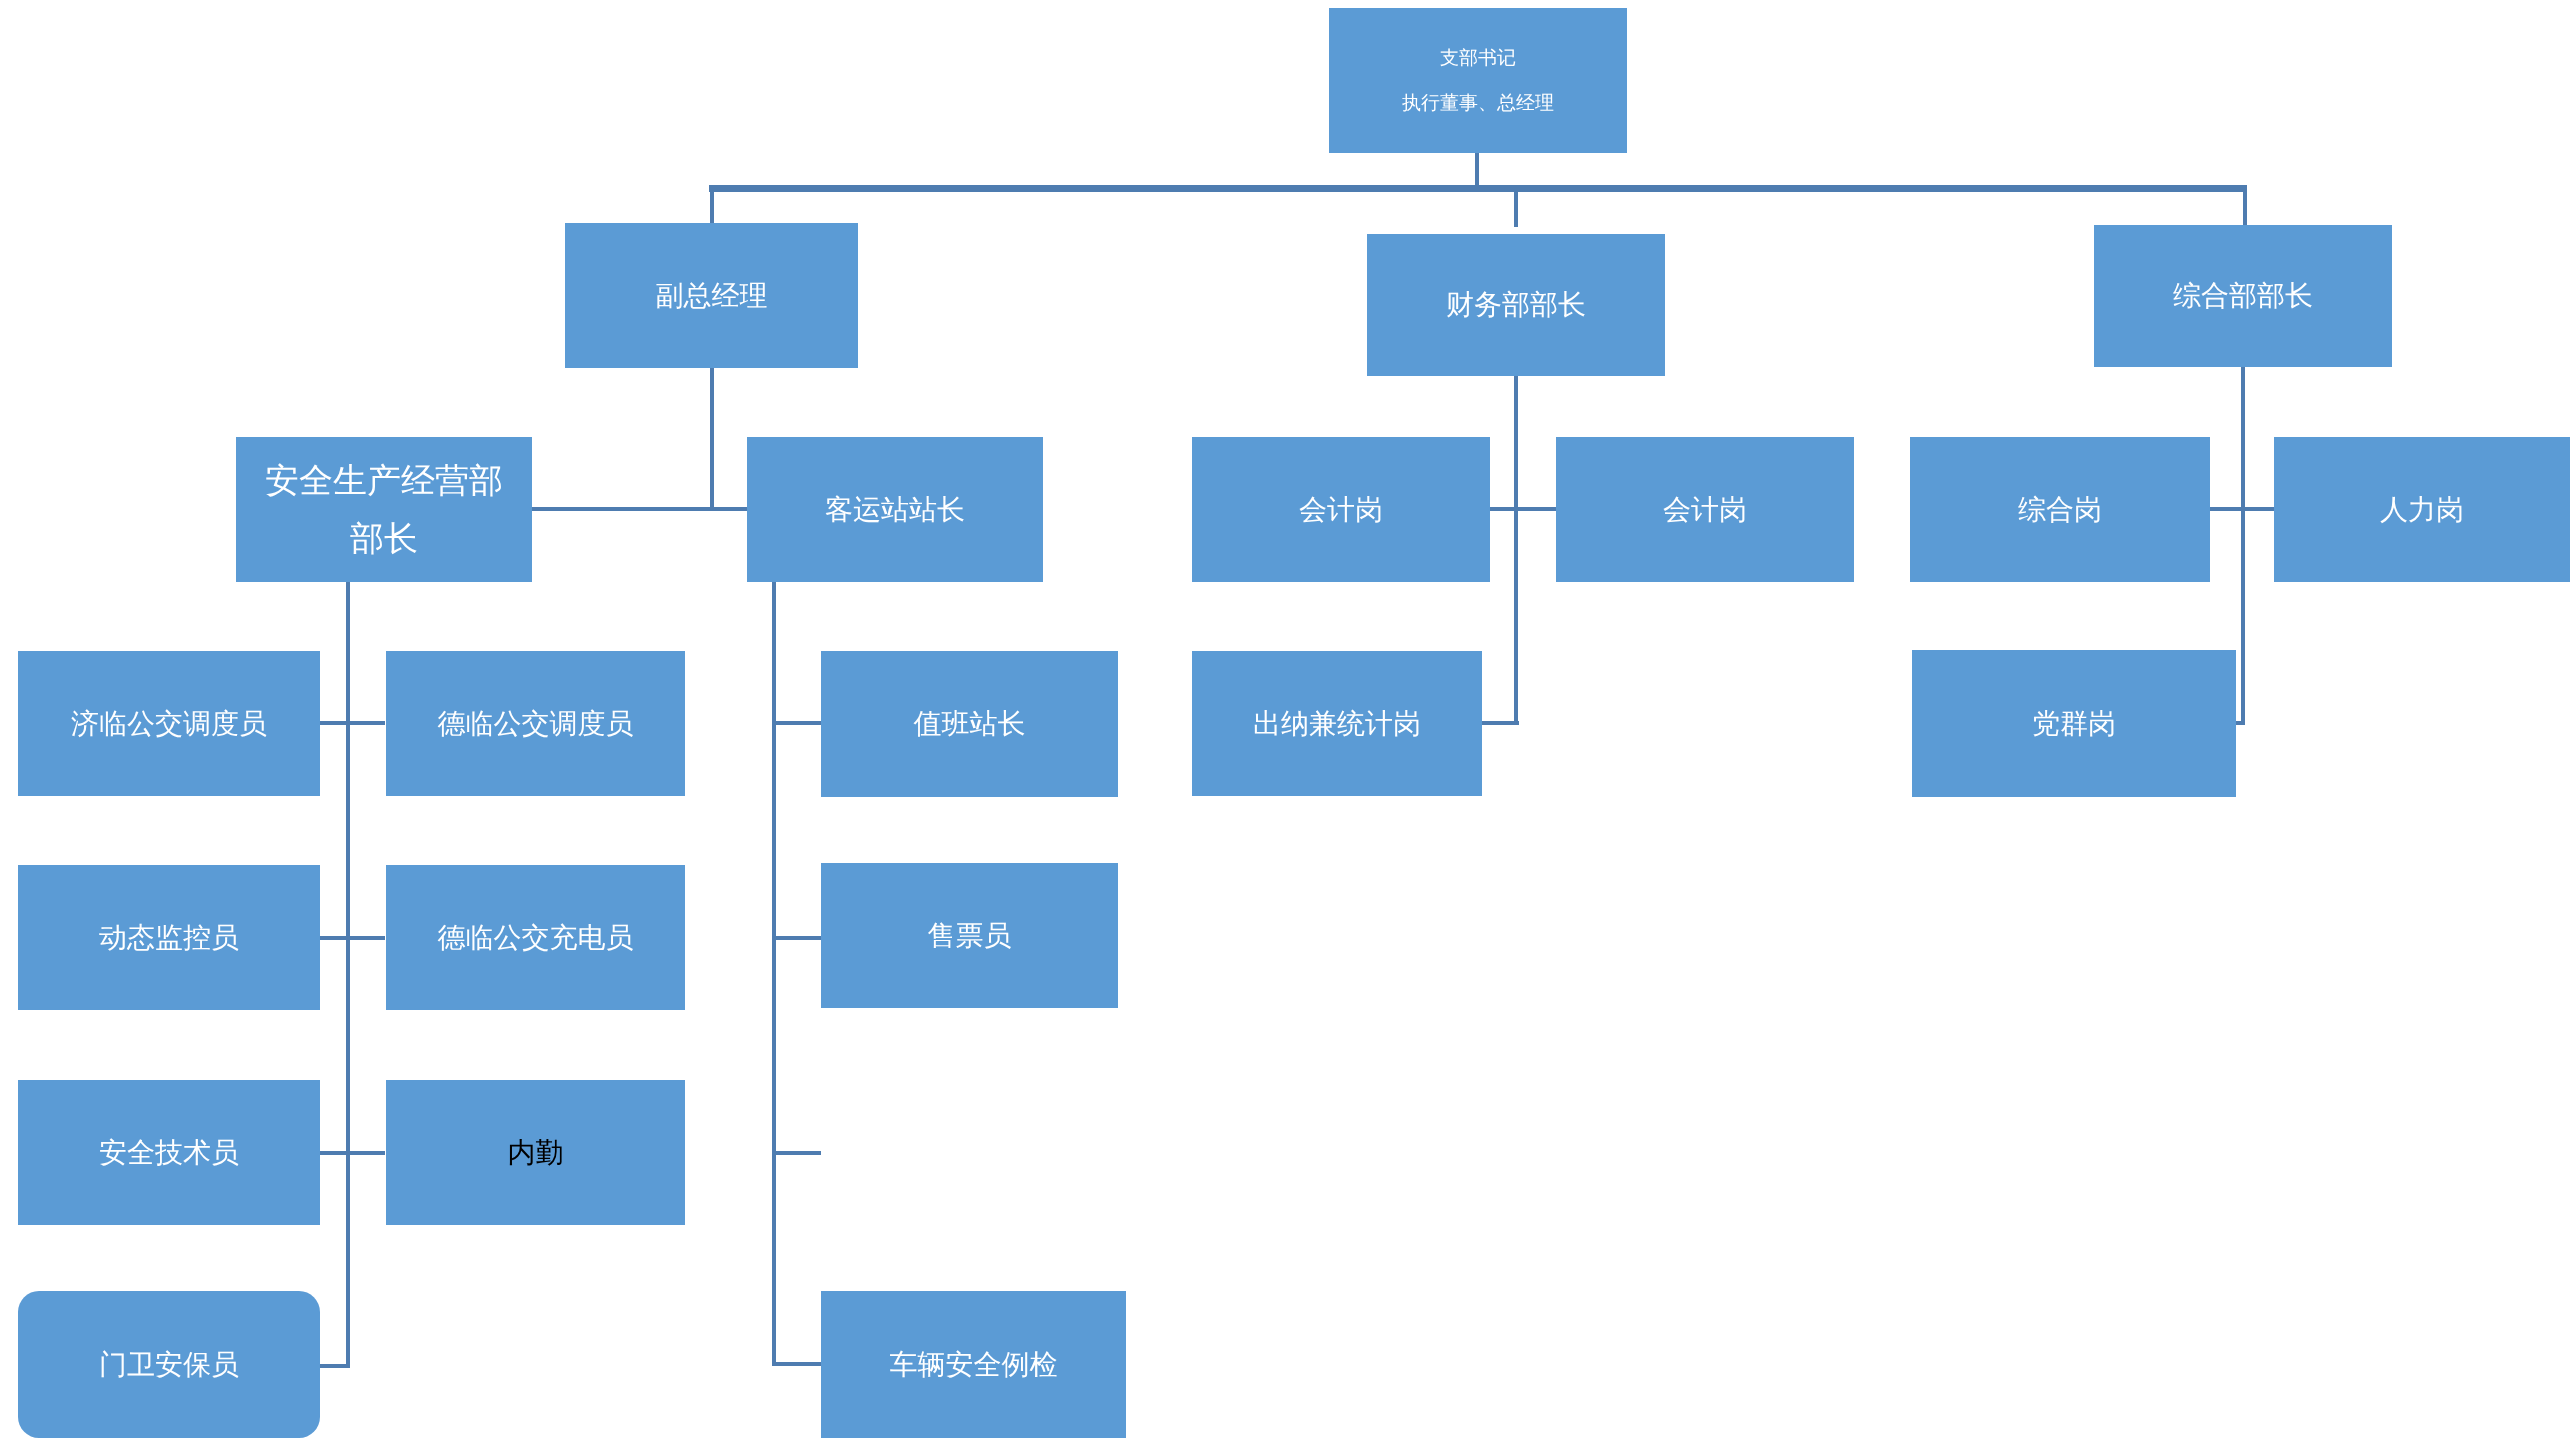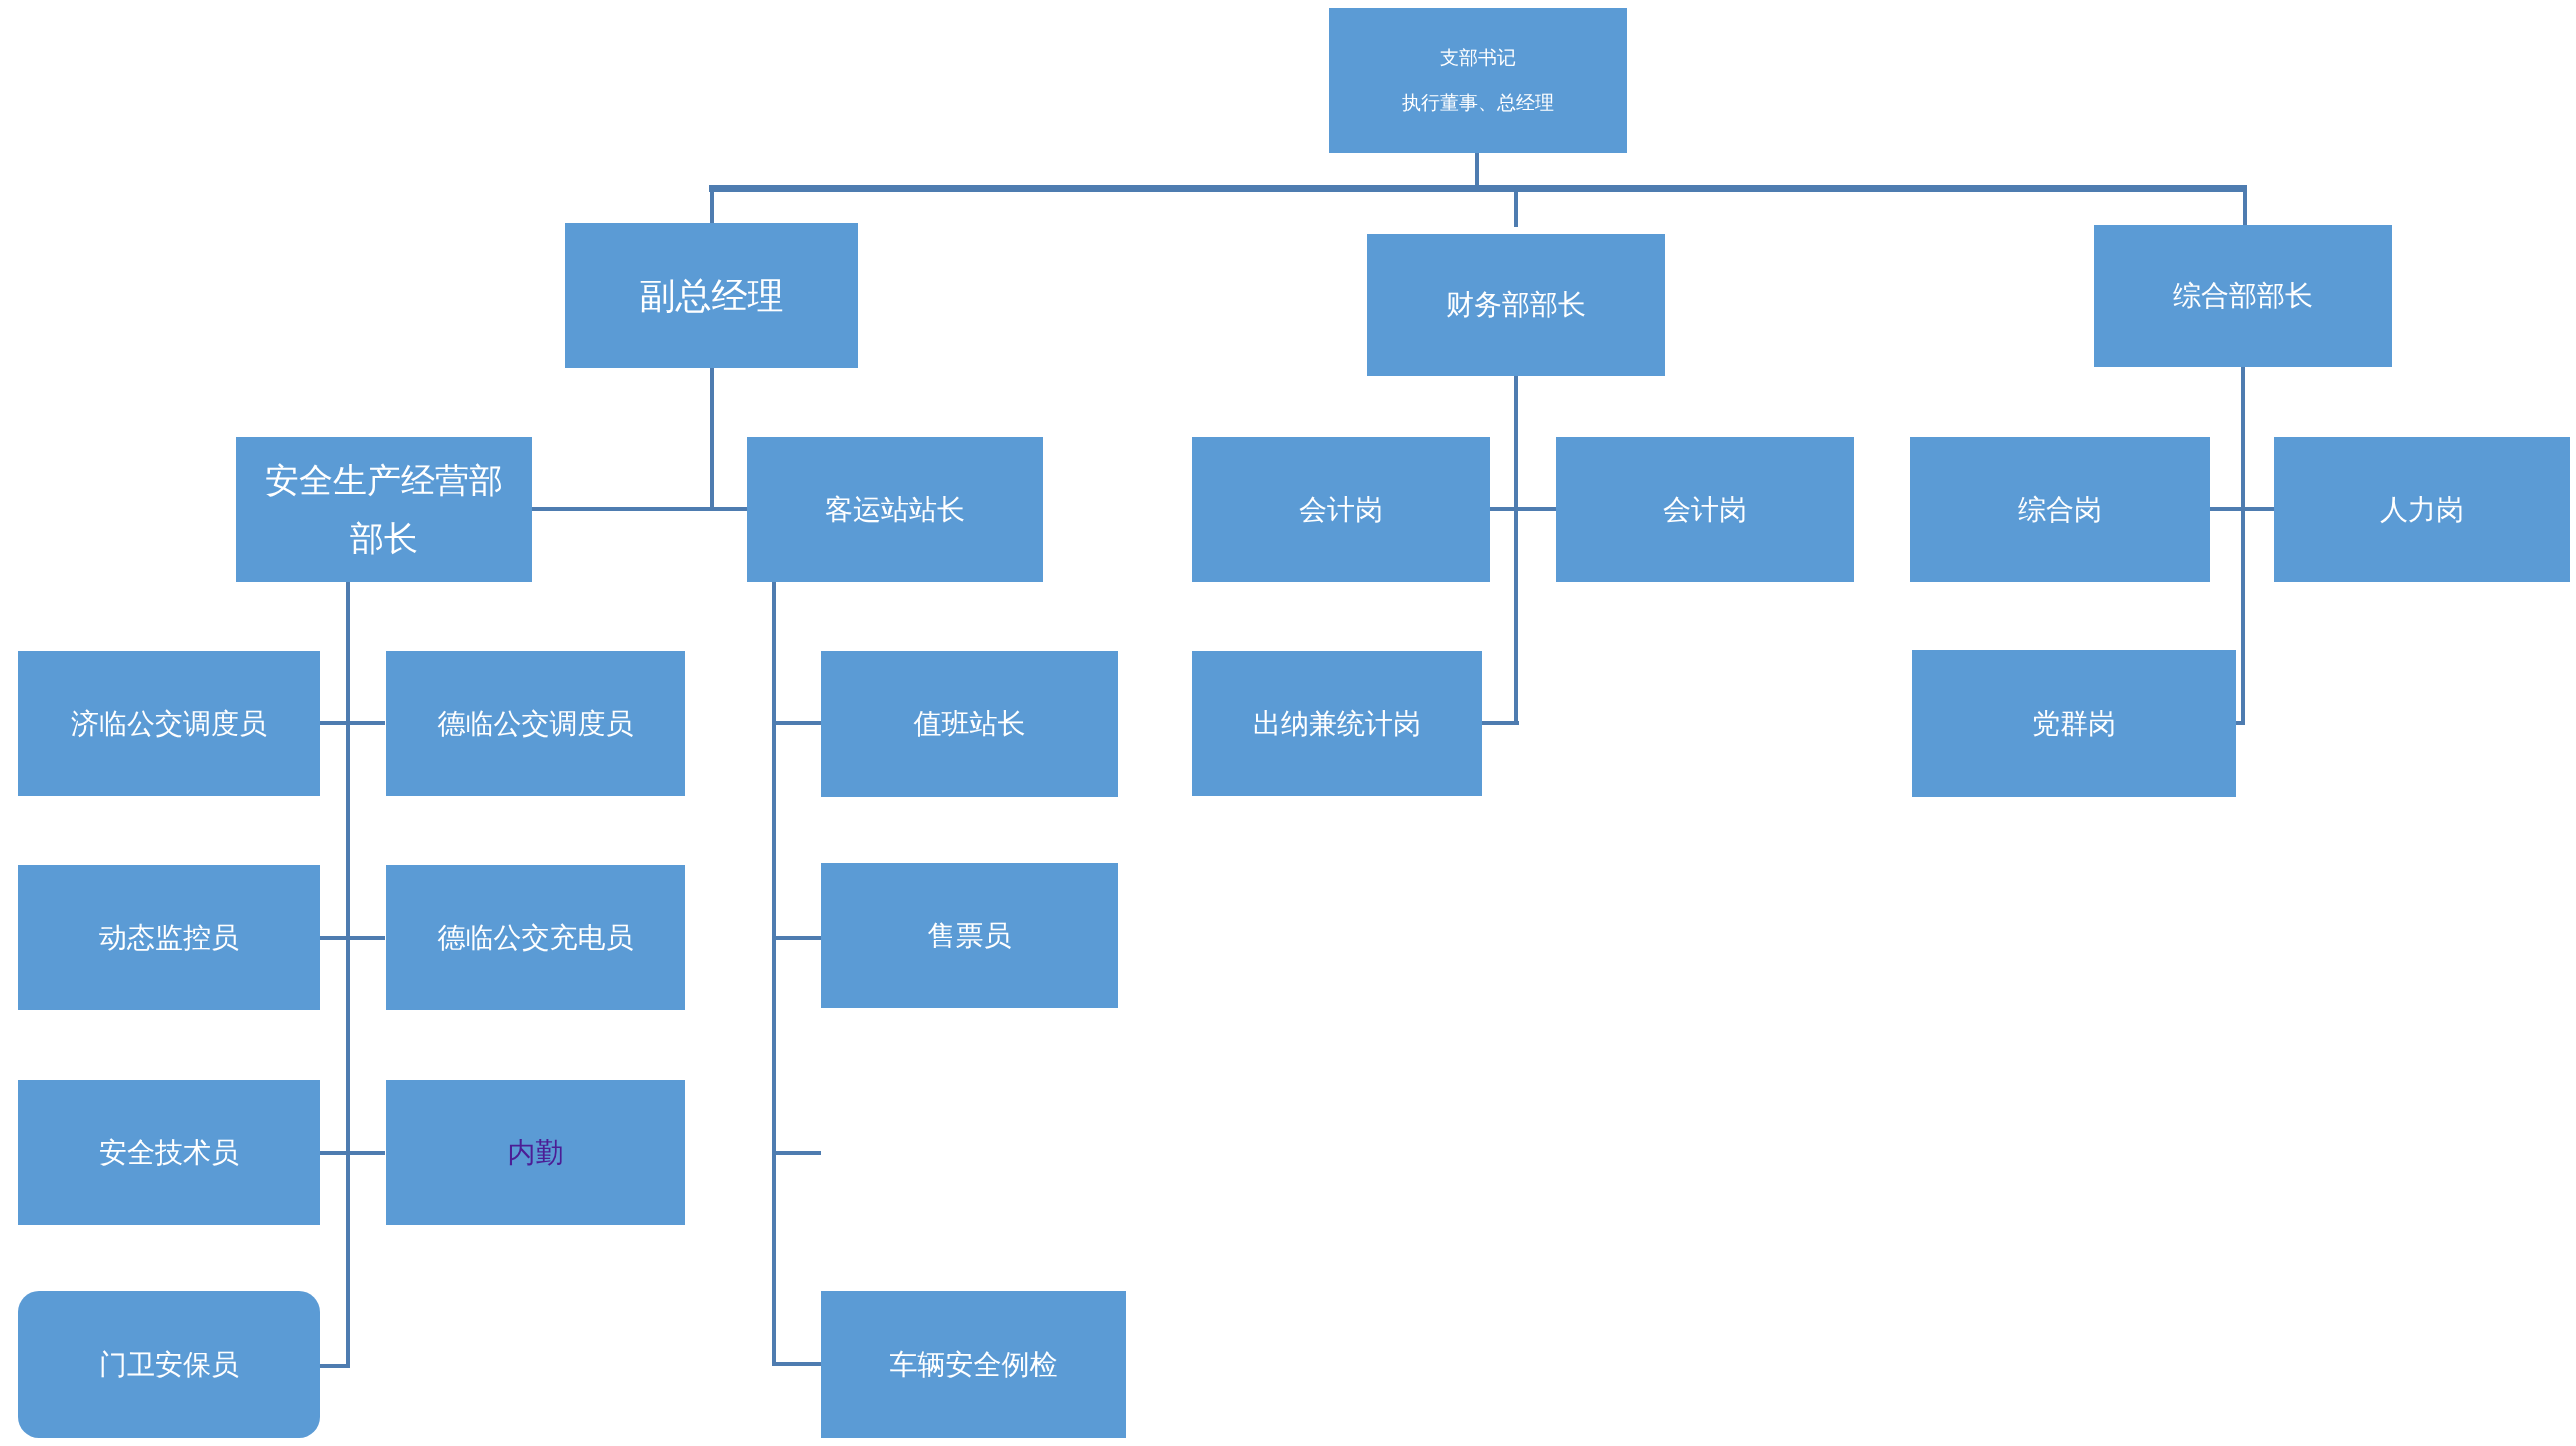--- a/index.html
+++ b/index.html
@@ -53,35 +53,35 @@
     <div class="seg" style="background: rgb(78, 124, 176); left: 772px; top: 1151px; width: 49px; height: 4.1px;"></div>
     <div class="seg" style="background: rgb(78, 124, 176); left: 772px; top: 1362px; width: 49px; height: 4.1px;"></div>
     <div class="seg" style="background: rgb(78, 124, 176); left: 1514px; top: 363px; width: 4.1px; height: 362px;"></div>
     <div class="seg" style="background: rgb(78, 124, 176); left: 1490px; top: 507px; width: 66px; height: 4.1px;"></div>
     <div class="seg" style="background: rgb(78, 124, 176); left: 1482px; top: 721px; width: 37px; height: 4.1px;"></div>
     <div class="seg" style="background: rgb(78, 124, 176); left: 2241px; top: 363px; width: 4.1px; height: 362px;"></div>
     <div class="seg" style="background: rgb(78, 124, 176); left: 2210px; top: 507px; width: 64px; height: 4.1px;"></div>
     <div class="seg" style="background: rgb(78, 124, 176); left: 2208px; top: 721px; width: 37px; height: 4.1px;"></div>
     <div class="node" style="left: 1329px; top: 8.3px; width: 298px; height: 145px; font-size: 19px; line-height: 2.35; background: rgb(91, 155, 213); color: rgb(255, 255, 255);">支部书记
 执行董事、总经理</div>
-    <div class="node" style="left: 565px; top: 223px; width: 293px; height: 145px; font-size: 36px; background: rgb(91, 155, 213); color: rgb(255, 255, 255);">副总经理</div>
+    <div class="node" style="left: 565px; top: 223px; width: 293px; height: 145px; font-size: 28px; background: rgb(91, 155, 213); color: rgb(255, 255, 255);">副总经理</div>
     <div class="node" style="left: 1367px; top: 234px; width: 298px; height: 142px; font-size: 28px; background: rgb(91, 155, 213); color: rgb(255, 255, 255);">财务部部长</div>
     <div class="node" style="left: 2094px; top: 225px; width: 298px; height: 142px; font-size: 28px; background: rgb(91, 155, 213); color: rgb(255, 255, 255);">综合部部长</div>
     <div class="node" style="left: 200px; top: 437px; width: 296px; height: 145px; font-size: 34px; line-height: 1.7; background: rgb(91, 155, 213); color: rgb(255, 255, 255); margin-left: 36px;">安全生产经营部部长</div>
     <div class="node" style="left: 747px; top: 437px; width: 296px; height: 145px; font-size: 28px; background: rgb(91, 155, 213); color: rgb(255, 255, 255);">客运站站长</div>
     <div class="node" style="left: 1192px; top: 437px; width: 298px; height: 145px; font-size: 28px; background: rgb(91, 155, 213); color: rgb(255, 255, 255);">会计岗</div>
     <div class="node" style="left: 1556px; top: 437px; width: 298px; height: 145px; font-size: 28px; background: rgb(91, 155, 213); color: rgb(255, 255, 255);">会计岗</div>
     <div class="node" style="left: 1910px; top: 437px; width: 300px; height: 145px; font-size: 28px; background: rgb(91, 155, 213); color: rgb(255, 255, 255);">综合岗</div>
     <div class="node" style="left: 2274px; top: 437px; width: 296px; height: 145px; font-size: 28px; background: rgb(91, 155, 213); color: rgb(255, 255, 255);">人力岗</div>
     <div class="node" style="left: 18px; top: 651px; width: 302px; height: 145px; font-size: 28px; background: rgb(91, 155, 213); color: rgb(255, 255, 255);">济临公交调度员</div>
     <div class="node" style="left: 821px; top: 651px; width: 297px; height: 146px; font-size: 28px; background: rgb(91, 155, 213); color: rgb(255, 255, 255);">值班站长</div>
     <div class="node" style="left: 386px; top: 651px; width: 299px; height: 145px; font-size: 28px; background: rgb(91, 155, 213); color: rgb(255, 255, 255);">德临公交调度员</div>
     <div class="node" style="left: 1192px; top: 651px; width: 290px; height: 145px; font-size: 28px; background: rgb(91, 155, 213); color: rgb(255, 255, 255);">出纳兼统计岗</div>
     <div class="node" style="left: 1912px; top: 650px; width: 324px; height: 147px; font-size: 28px; background: rgb(91, 155, 213); color: rgb(255, 255, 255);">党群岗</div>
     <div class="node" style="left: 18px; top: 865px; width: 302px; height: 145px; font-size: 28px; background: rgb(91, 155, 213); color: rgb(255, 255, 255);">动态监控员</div>
     <div class="node" style="left: 386px; top: 865px; width: 299px; height: 145px; font-size: 28px; background: rgb(91, 155, 213); color: rgb(255, 255, 255);">德临公交充电员</div>
     <div class="node" style="left: 821px; top: 863px; width: 297px; height: 145px; font-size: 28px; background: rgb(91, 155, 213); color: rgb(255, 255, 255);">售票员</div>
     <div class="node" style="left: 18px; top: 1080px; width: 302px; height: 145px; font-size: 28px; background: rgb(91, 155, 213); color: rgb(255, 255, 255);">安全技术员</div>
-    <div class="node" style="left: 386px; top: 1080px; width: 299px; height: 145px; font-size: 28px; background: rgb(91, 155, 213); color: #4c1d95;">内勤</div>
+    <div class="node" style="left: 386px; top: 1080px; width: 299px; height: 145px; font-size: 28px; background: rgb(91, 155, 213); color: #000000;">内勤</div>
     <div class="node" style="left: 18px; top: 1291px; width: 302px; height: 147px; font-size: 28px; background: rgb(91, 155, 213); color: rgb(255, 255, 255); border-radius: 21px;">门卫安保员</div>
     <div class="node" style="left: 821px; top: 1291px; width: 305px; height: 147px; font-size: 28px; background: rgb(91, 155, 213); color: rgb(255, 255, 255);">车辆安全例检</div>
   </div>
 
 
 </body></html>

